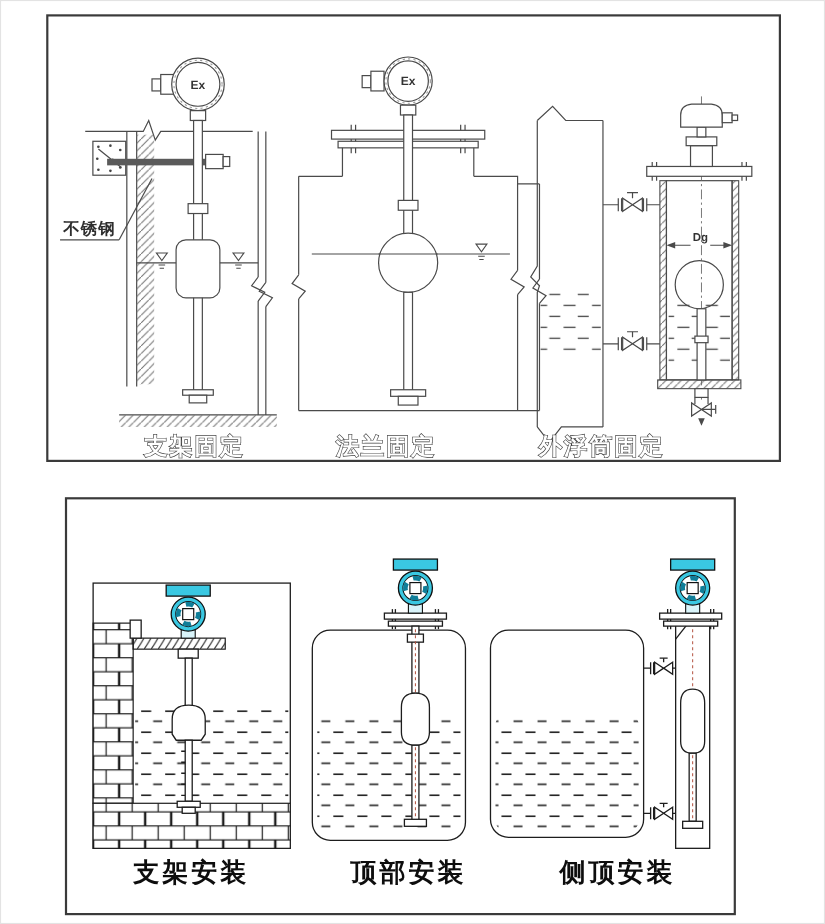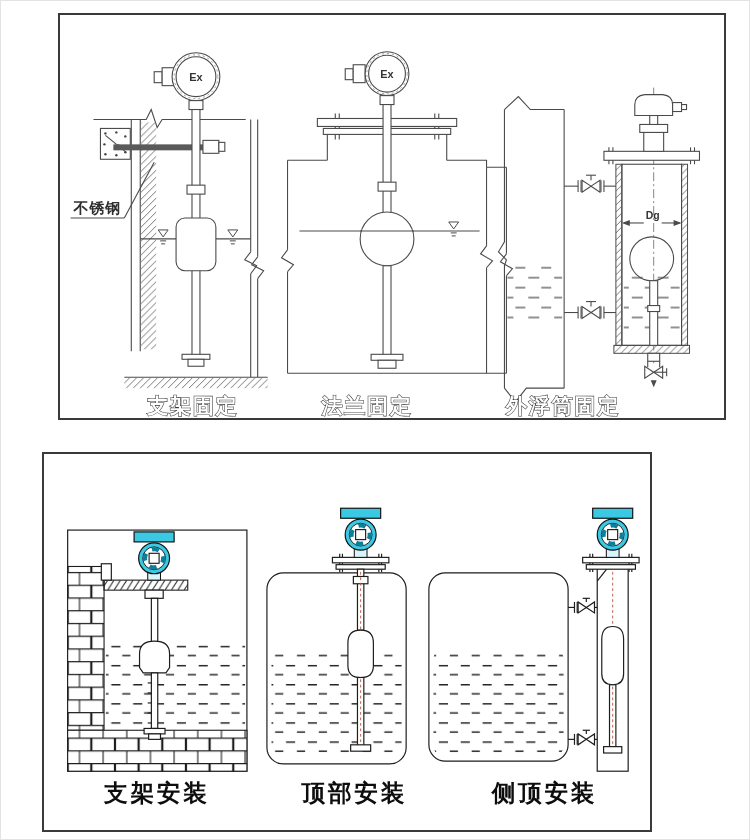--- a/index.html
+++ b/index.html
@@ -1,20 +1,20 @@
 <!DOCTYPE html>
 <html><head>
 <meta charset="utf-8">
 <style>
   html,body{margin:0;padding:0;}
   body{width:750px;height:840px;background:#f6f6f6;font-family:"Liberation Sans","DejaVu Sans",sans-serif;}
   .page{position:relative;width:748px;height:838px;background:#ffffff;border:1px solid #e3e3e3;overflow:hidden;}
   .panel{position:absolute;background:#fff;border:2px solid #3a3a3a;box-sizing:border-box;}
-  #panel-top{left:41px;top:12px;width:668px;height:407px;margin-left:16px;}
-  #panel-bottom{left:41px;top:451px;width:610px;height:380px;}
+  #panel-top{left:41px;top:12px;width:668px;height:407px;}
+  #panel-bottom{left:58px;top:451px;width:610px;height:380px;}
   .art{position:absolute;left:0;top:0;width:100%;height:100%;}
   text{font-family:"Liberation Sans","DejaVu Sans",sans-serif;}
   .capT{font-size:21px;font-weight:700;fill:#ffffff;stroke:#3a3a3a;stroke-width:1.1px;paint-order:stroke;text-anchor:middle;letter-spacing:2px;}
   .capB{font-size:26px;font-weight:800;fill:#0d0d0d;text-anchor:middle;letter-spacing:3px;}
   .ex{font-size:11px;font-weight:700;fill:#333;text-anchor:middle;}
   .small{font-size:15px;fill:#2e2e2e;font-weight:600;letter-spacing:1px;}
   .small2{font-size:10.5px;fill:#333;text-anchor:middle;font-weight:700;}
   .ln{stroke:#4a4a4a;stroke-width:1.1;fill:none;}
   .wh{fill:#fff;stroke:#4a4a4a;stroke-width:1.1;}
   .lnb{stroke:#1d1d1d;stroke-width:1.3;fill:none;}

